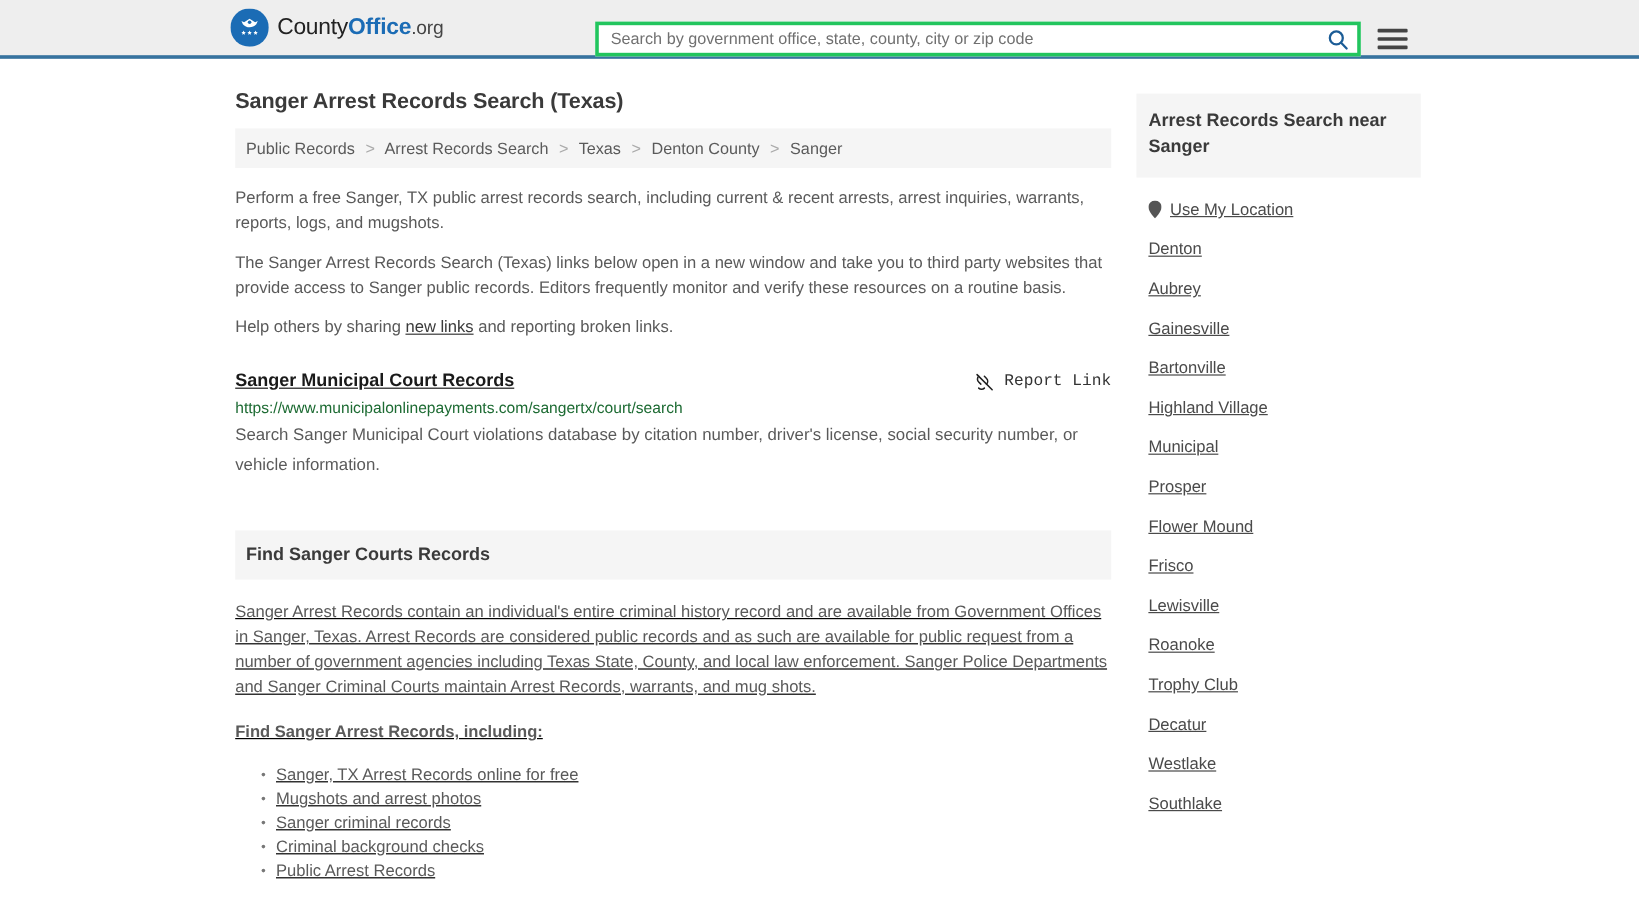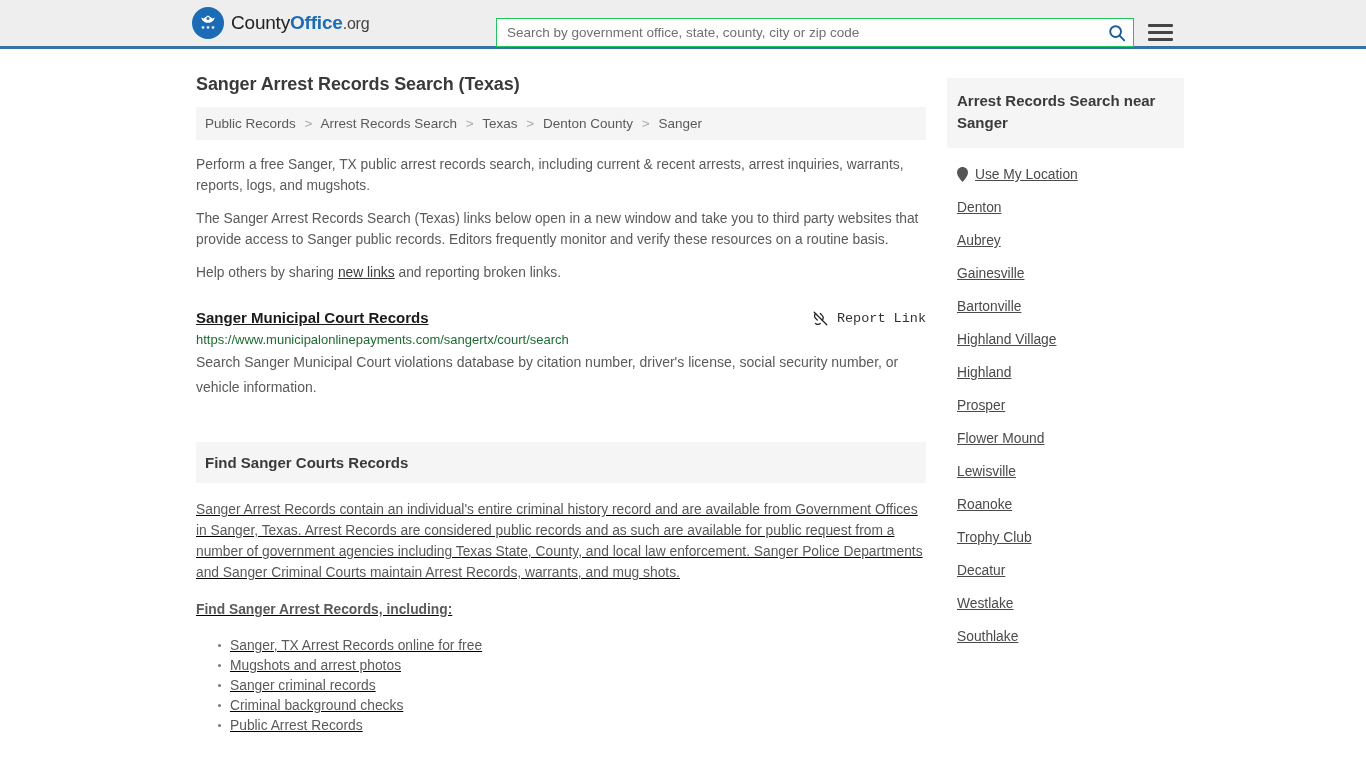--- a/index.html
+++ b/index.html
@@ -49,21 +49,21 @@
     top: 18px;
     display: flex;
     align-items: center;
     gap: 14px;
   }
   .search-box {
     position: relative;
     width: 638px;
     height: 29px;
     background: #ffffff;
-    border: 1px solid #22c55e;
+    border: 3px solid #22c55e;
     display: flex;
     align-items: center;
   }
   .search-box input {
     border: 0; outline: 0;
     background: transparent;
     width: 100%;
     height: 100%;
     padding: 0 34px 0 10px;
     font-family: "Liberation Sans", sans-serif;
@@ -356,27 +356,30 @@
         <div class="side-item">
           <a href="#">Gainesville</a>
         </div>
         <div class="side-item">
           <a href="#">Bartonville</a>
         </div>
         <div class="side-item">
           <a href="#">Highland Village</a>
         </div>
         <div class="side-item">
-          <a href="#">Highland</a>
+          <a href="#">Municipal</a>
         </div>
         <div class="side-item">
           <a href="#">Prosper</a>
         </div>
         <div class="side-item">
           <a href="#">Flower Mound</a>
+        </div>
+        <div class="side-item">
+          <a href="#">Frisco</a>
         </div>
         <div class="side-item">
           <a href="#">Lewisville</a>
         </div>
         <div class="side-item">
           <a href="#">Roanoke</a>
         </div>
         <div class="side-item">
           <a href="#">Trophy Club</a>
         </div>

